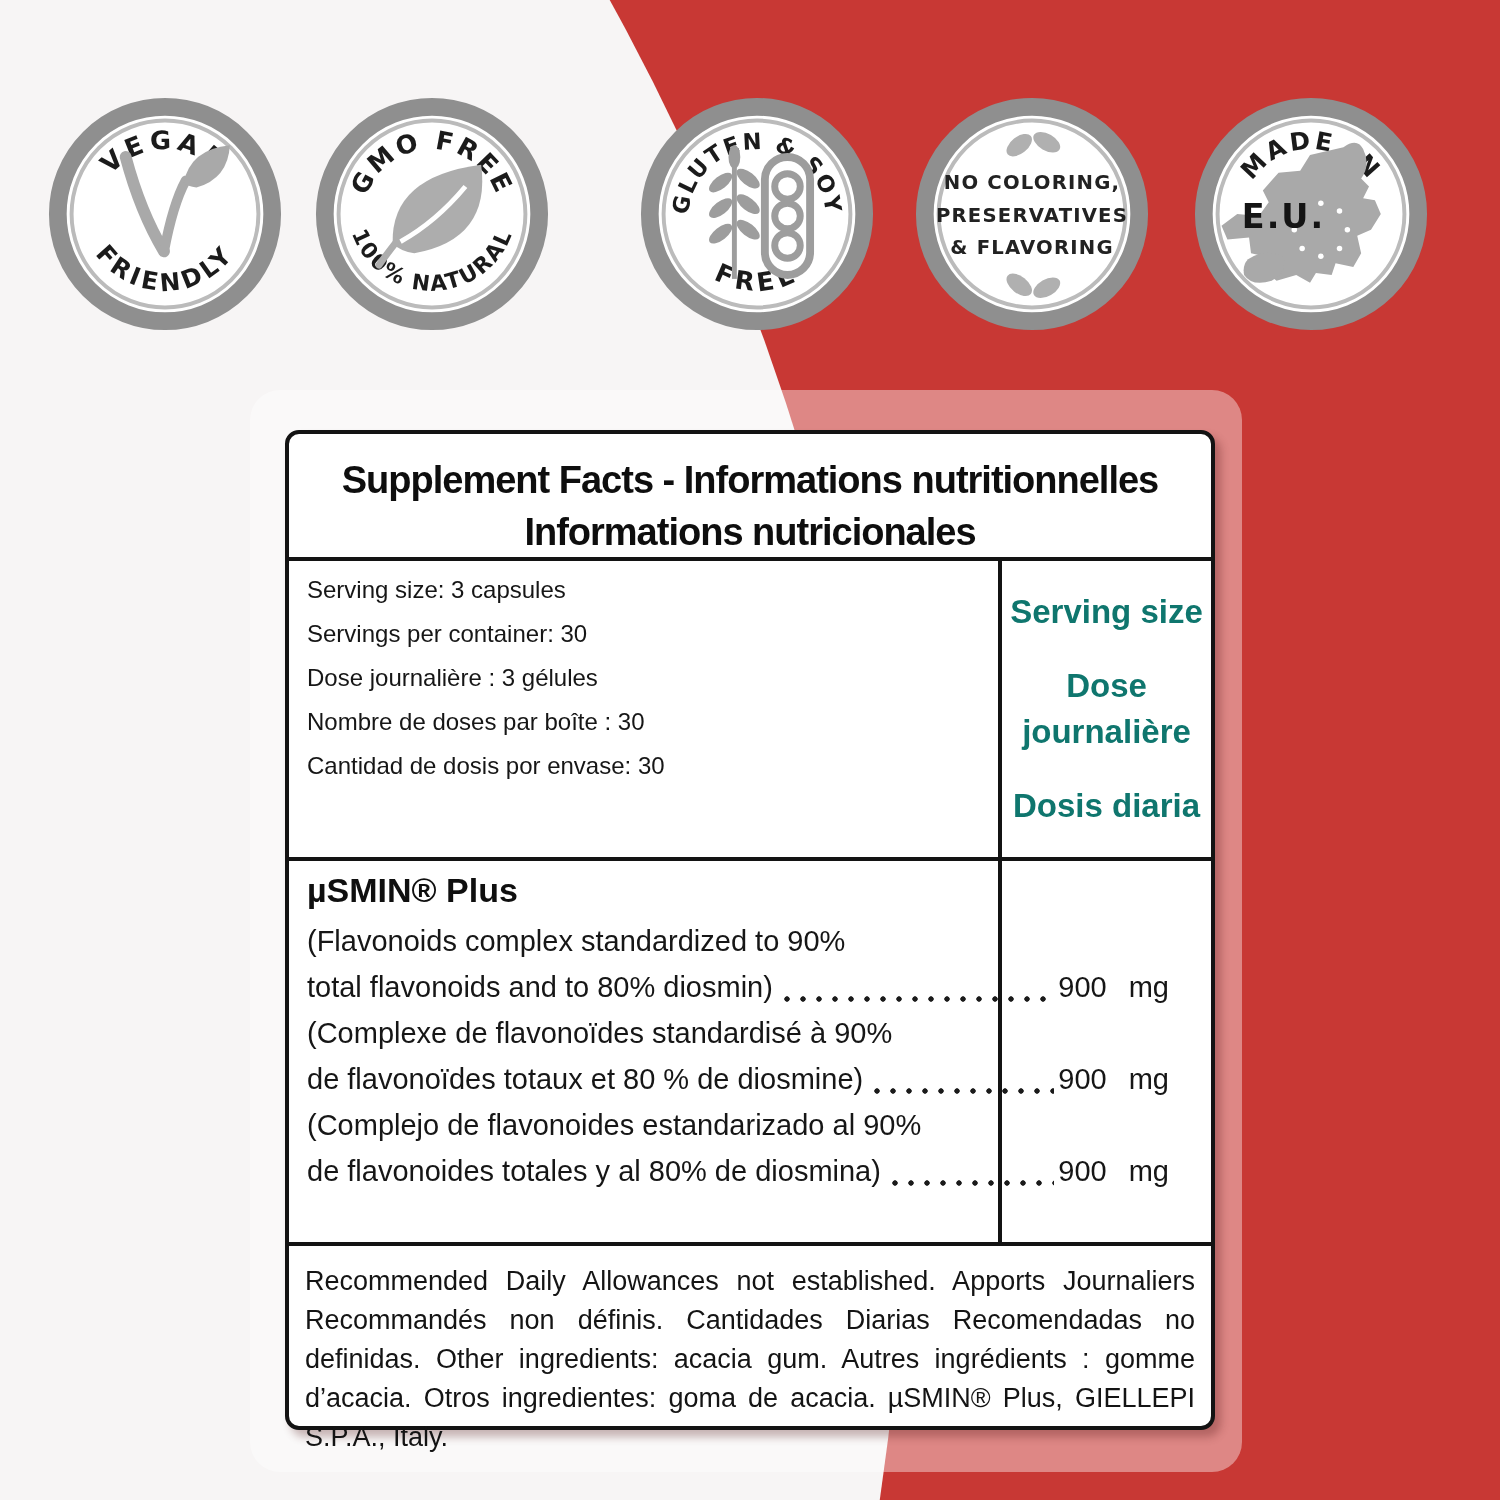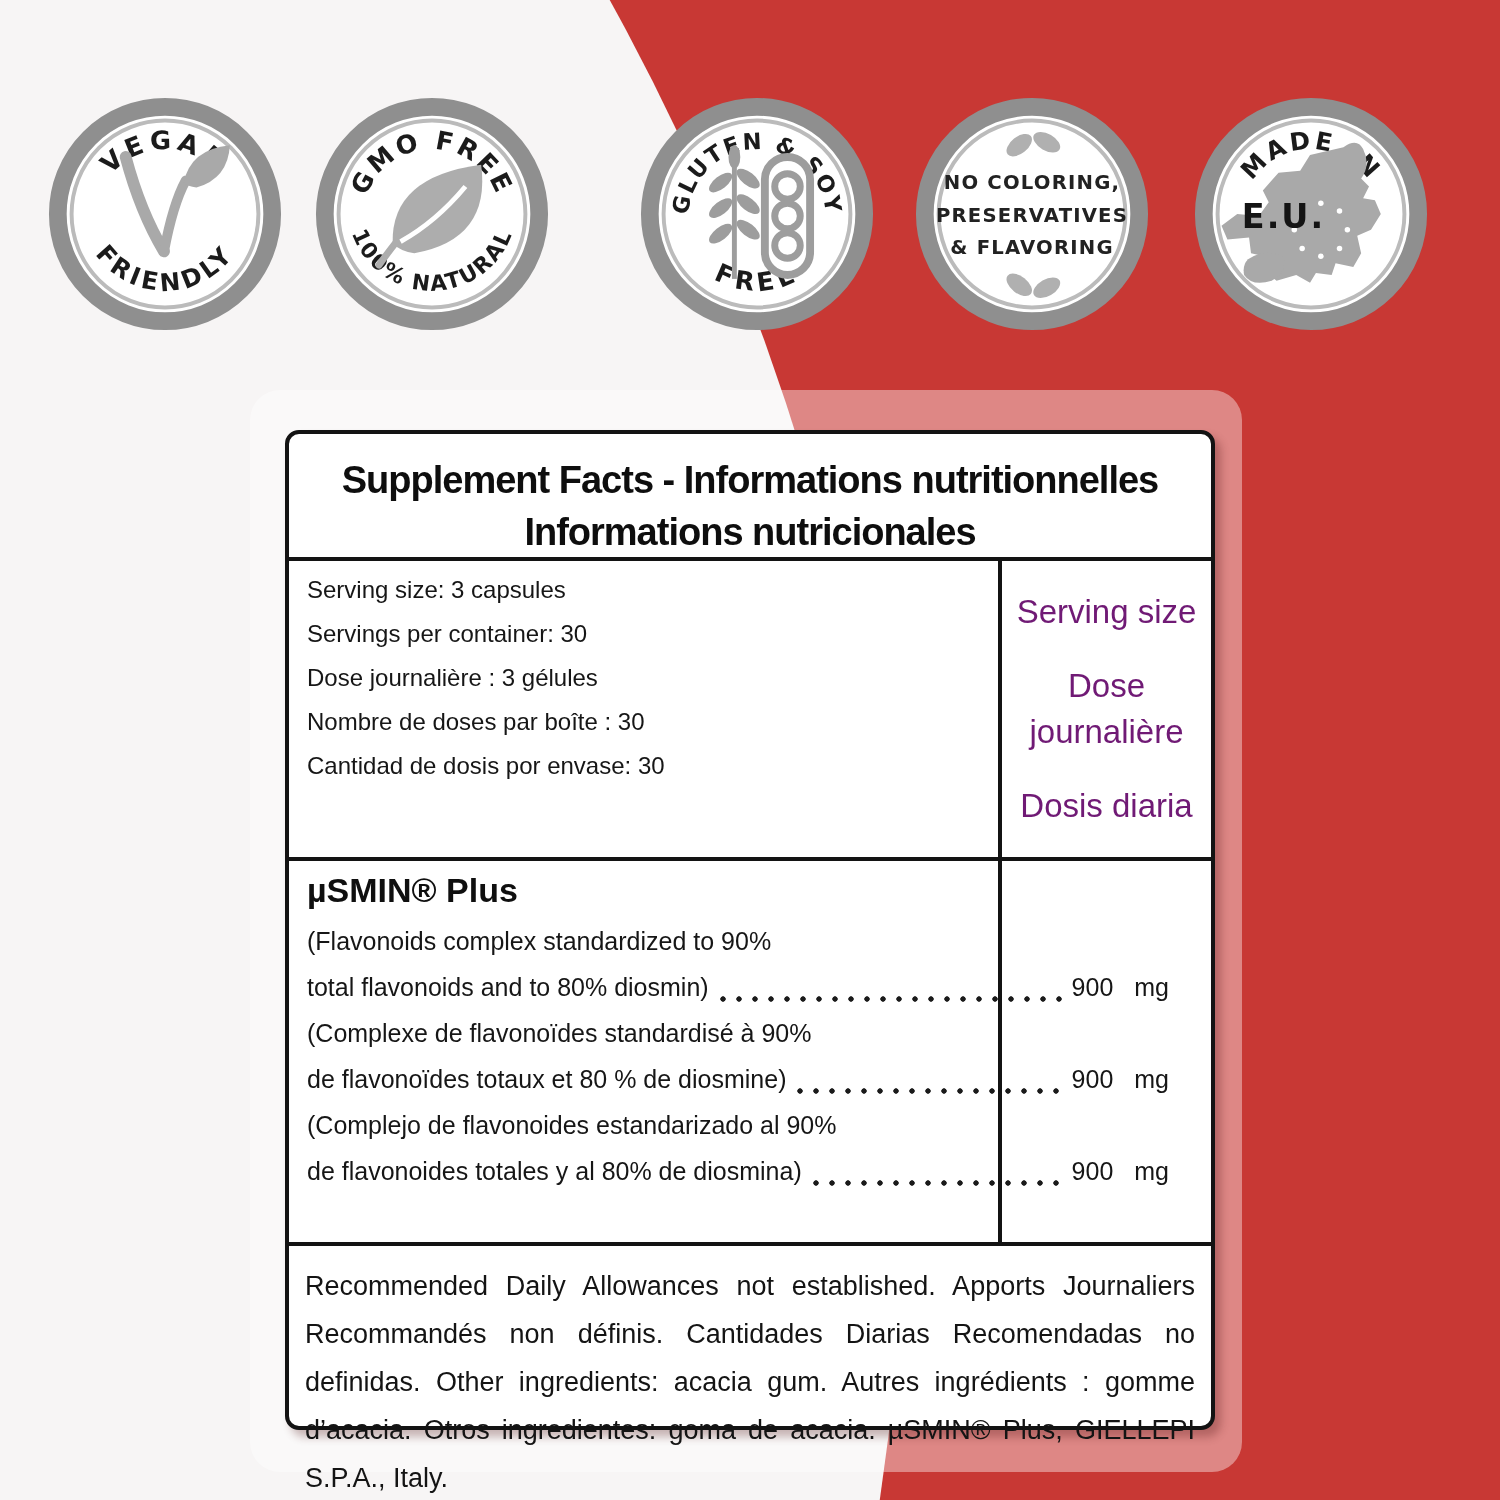--- a/index.html
+++ b/index.html
@@ -24,33 +24,33 @@
   .vdiv { position:absolute; left:709px; top:123px; width:4px; height:685px; background:#131313; z-index:1; }
 
   .title { position:absolute; top:0; left:0; width:922px; height:123px; text-align:center;
            font-weight:bold; font-size:38px; letter-spacing:-1px; padding-top:20px;
            line-height:52px; color:#0e0e0e; }
 
   .serv-left { position:absolute; left:18px; top:134px; width:685px;
                font-size:24px; line-height:44px; color:#161616; z-index:2; }
   .serv-right { position:absolute; left:713px; top:127px; width:209px; height:296px;
                 display:flex; flex-direction:column; justify-content:space-evenly; align-items:center;
-                text-align:center; font-size:33px; line-height:46px; color:#701a75; }
+                text-align:center; font-size:33px; line-height:46px; color:#0f766e;font-weight:bold; }
 
   .usmin { position:absolute; left:0; top:427px; width:922px; height:381px; z-index:2; }
   .usmin-head { margin:10px 0 8px 18px; font-size:34px; font-weight:bold; color:#0f0f0f; }
   .iline { display:flex; align-items:baseline; padding-left:18px; padding-right:42px;
-           font-size:25px; line-height:46px; color:#161616; }
+           font-size:29px; line-height:46px; color:#161616; }
   .leader { flex:1; align-self:stretch; margin:0 4px;
             background-image:radial-gradient(circle, #1a1a1a 2.4px, transparent 3px);
             background-size:16px 10px; background-repeat:repeat-x; background-position:2px 30px; }
   .ival { word-spacing:14px; white-space:nowrap; }
 
   .notes { position:absolute; left:0; top:812px; width:922px; height:184px; box-sizing:border-box;
-           padding:16px 16px 16px 16px; font-size:27px; line-height:48px; color:#141414;
+           padding:16px 16px 16px 16px; font-size:27px; line-height:39px; color:#141414;
            text-align:justify; }
 </style>
 </head>
 <body>
 
 <div class="light-circle"></div>
 
 <svg class="badge" id="b0" width="236" height="236" viewBox="0 0 240 240">
   <circle cx="120" cy="120" r="109" fill="#ffffff" stroke="#8f8f8f" stroke-width="18"></circle>
   <circle cx="120" cy="120" r="95" fill="none" stroke="#bbbbbb" stroke-width="4"></circle>

